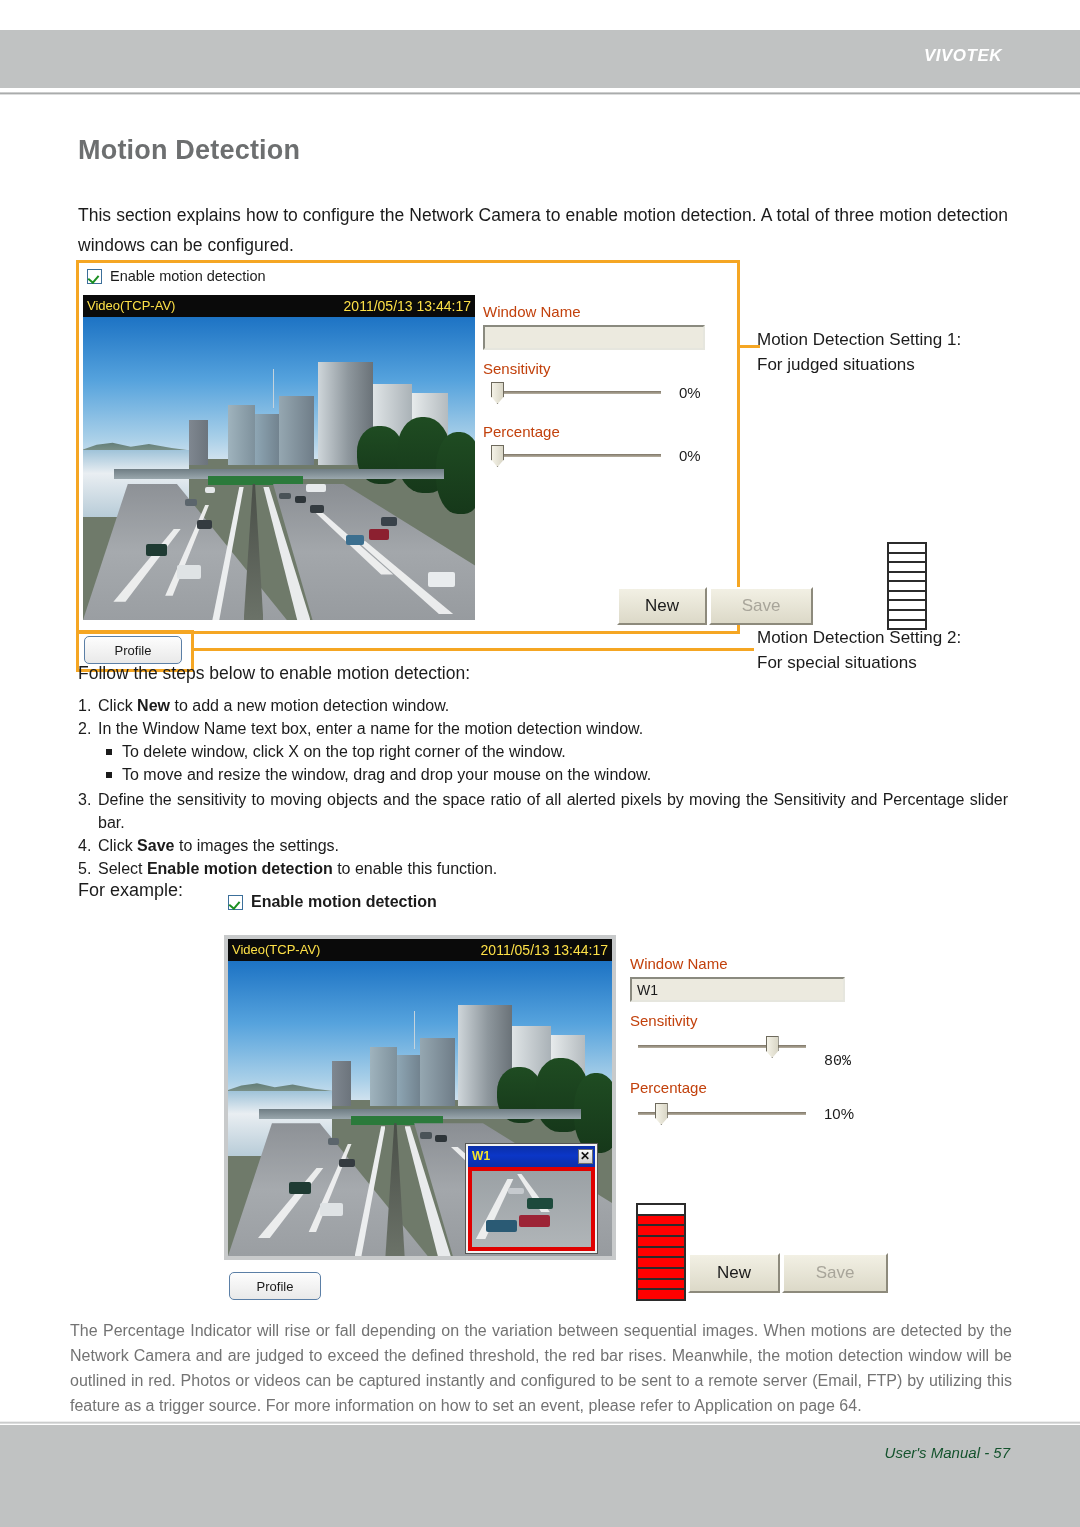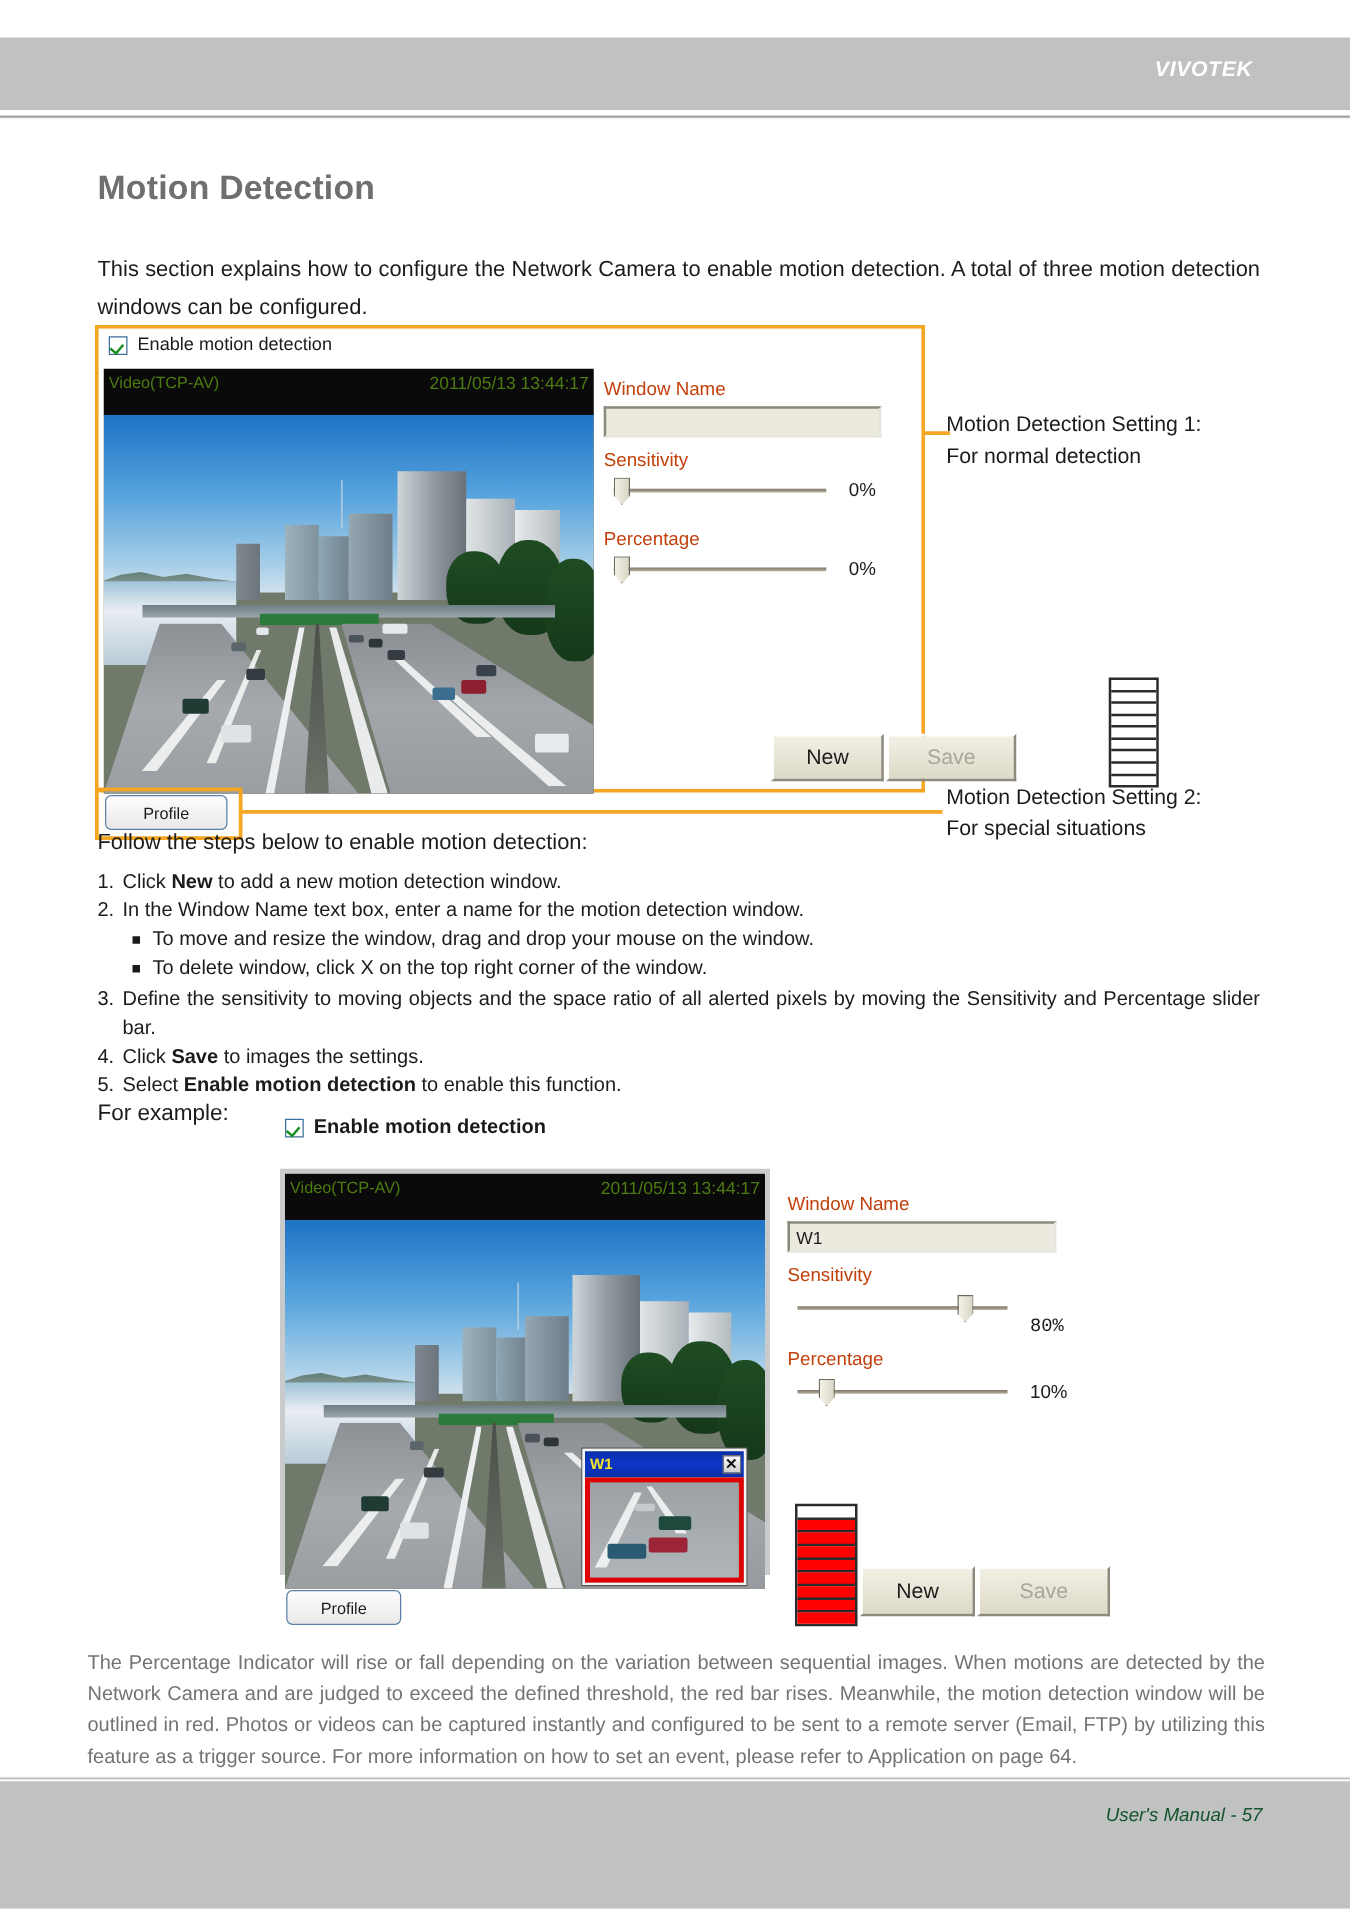--- a/index.html
+++ b/index.html
@@ -117,22 +117,22 @@
     width: 5px; height: 8px;
     border-right: 2.5px solid #1a8f20;
     border-bottom: 2.5px solid #1a8f20;
     transform: rotate(40deg);
   }
   .chk-label { font-size: 14.5px; color: #1b1b1b; }
   .chk-label.big { font-size: 16px; font-weight: bold; }
 
   .video-wrap { position: absolute; }
   .video-bar {
-    position: relative; width: 100%; height: 37px;
-    background: #0a0a0a; color: #4d7c0f; padding-left: 20px;
+    position: relative; width: 100%; height: 22px;
+    background: #0a0a0a; color: #fde047; padding-left: 20px;
   }
   .video-bar .vb-left {
     position: absolute; left: 4px; top: 3px; font-size: 13px;
   }
   .video-bar .vb-right {
     position: absolute; right: 4px; top: 3px; font-size: 14px;
   }
   .video-img {
     position: relative; width: 100%; overflow: hidden;
     background: #6f7a6a;
@@ -378,21 +378,21 @@
 </div>
 
 <div class="orange-box" style="left:76px; top:630px; width:118px; height:42px;"></div>
 <div class="btn-profile" style="position:absolute; left:84px; top:636px; width:98px; height:28px;">Profile</div>
 
 <div class="orange-line" style="left:738px; top:345px; width:22px;"></div>
 <div class="orange-line" style="left:192px; top:648px; width:562px;"></div>
 
 <div class="anno anno1">
   <div>Motion Detection Setting 1:</div>
-  <div>For normal detection</div>
+  <div>For judged situations</div>
 </div>
 <div class="anno anno2">
   <div>Motion Detection Setting 2:</div>
   <div>For special situations</div>
 </div>
 
 <div class="follow-line">Follow the steps below to enable motion detection:</div>
 
 <div class="steps">
   <div class="step">
@@ -401,27 +401,27 @@
   </div>
   <div class="step">
     <span class="num">2.</span>
     <span class="txt">In the Window Name text box, enter a name for the motion detection window.</span>
   </div>
   <div class="subbullets">
     <div class="subbullet">
       <span class="sq">
           <i></i>
         </span>
-      <span>To move and resize the window, drag and drop your mouse on the window.</span>
+      <span>To delete window, click X on the top right corner of the window.</span>
     </div>
     <div class="subbullet">
       <span class="sq">
           <i></i>
         </span>
-      <span>To delete window, click X on the top right corner of the window.</span>
+      <span>To move and resize the window, drag and drop your mouse on the window.</span>
     </div>
   </div>
   <div class="step justify" style="margin-top:2px;">
     <span class="num">3.</span>
     <span class="txt">Define the sensitivity to moving objects and the space ratio of all alerted pixels by moving the Sensitivity and Percentage slider bar.</span>
   </div>
   <div class="step">
     <span class="num">4.</span>
     <span class="txt"><span>Click </span><b>Save</b><span> to images the settings.</span></span>
   </div>

